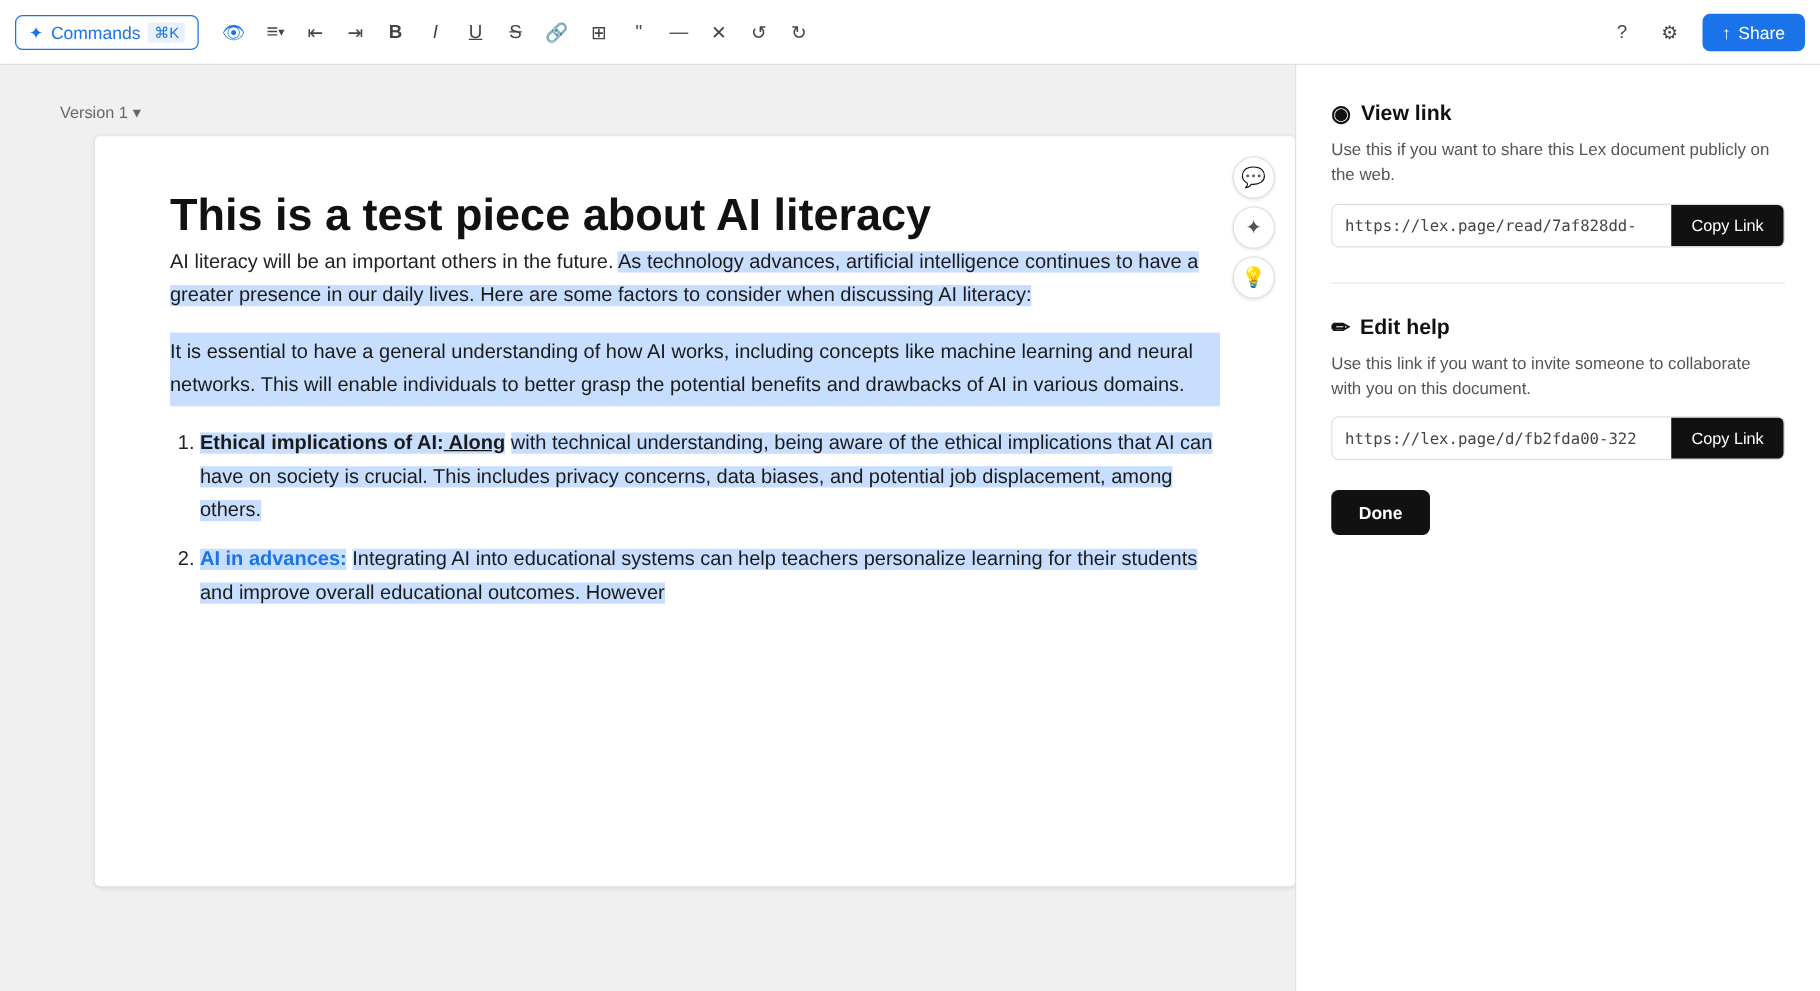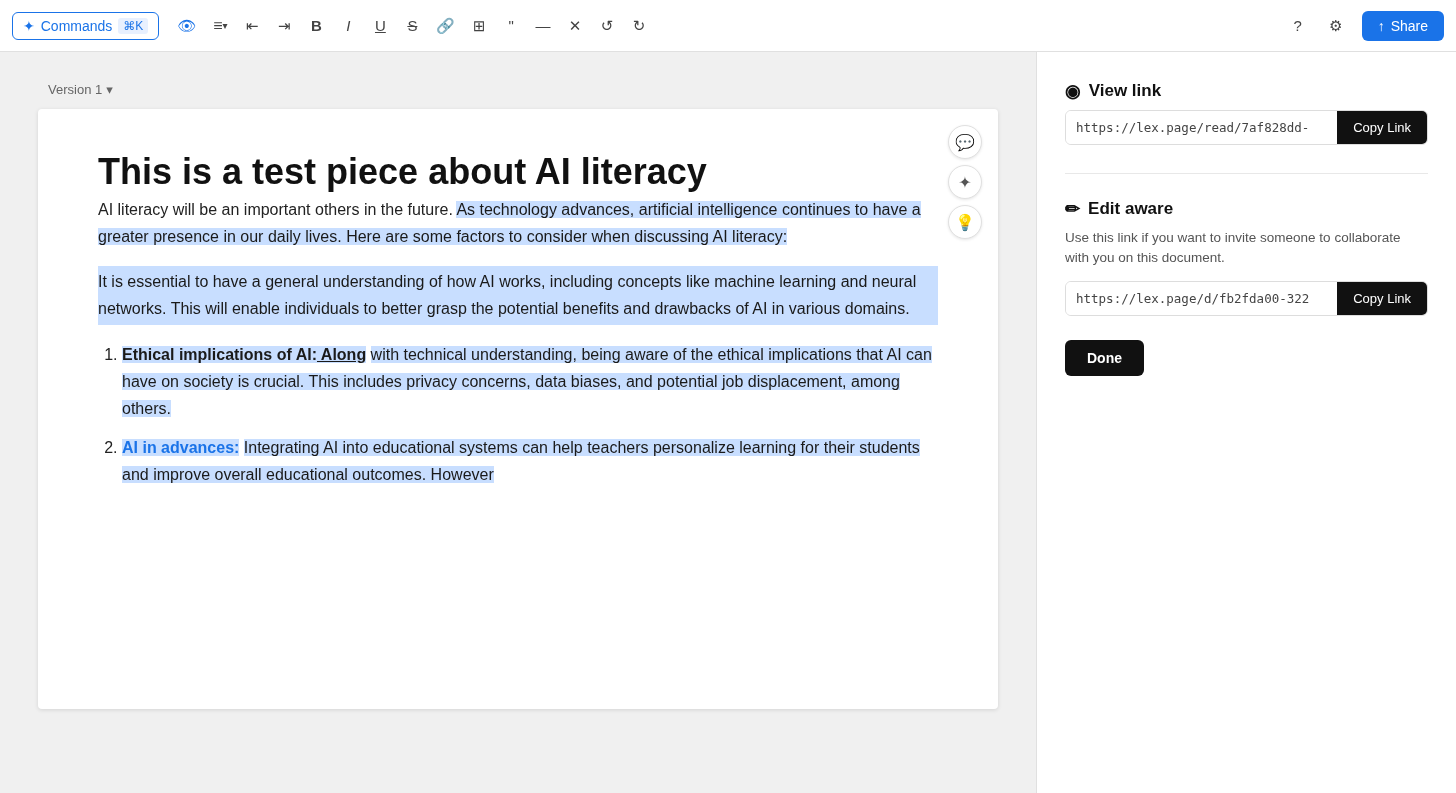--- a/index.html
+++ b/index.html
@@ -79,21 +79,21 @@
     }
 
     
     .editor-area {
       flex: 1;
       background: #f0f0f0;
       overflow-y: auto;
       padding: 30px 0;
       display: flex;
       flex-direction: column;
-      align-items: center;
+      align-items: flex-end;
     }
 
     .version-bar {
       width: 100%;
       max-width: 980px;
       margin: 0 auto 12px auto;
       padding: 0 20px;
       color: #666;
       font-size: 13px;
     }
@@ -390,32 +390,33 @@
     </div>
   </div>
 
   <div class="share-panel">
 
     <div class="share-panel-section">
       <div class="section-title">
         <span class="section-title-icon">◉</span>
         <span>View link</span>
       </div>
+      <p class="section-desc">Use this if you want to share this Lex document publicly on the web.</p>
       <div class="link-row">
         <input class="link-input" type="text" readonly="" value="https://lex.page/read/7af828dd-" style="">
         <button class="copy-link-btn">Copy Link</button>
       </div>
     </div>
 
     <div class="divider-h"></div>
 
     <div class="share-panel-section">
       <div class="section-title">
         <span class="section-title-icon">✏</span>
-        <span>Edit aware</span>
+        <span>Edit help</span>
       </div>
       <p class="section-desc">Use this link if you want to invite someone to collaborate with you on this document.</p>
       <div class="link-row">
         <input class="link-input" type="text" readonly="" value="https://lex.page/d/fb2fda00-322" style="">
         <button class="copy-link-btn">Copy Link</button>
       </div>
     </div>
 
     <button class="done-btn">Done</button>
   </div>

